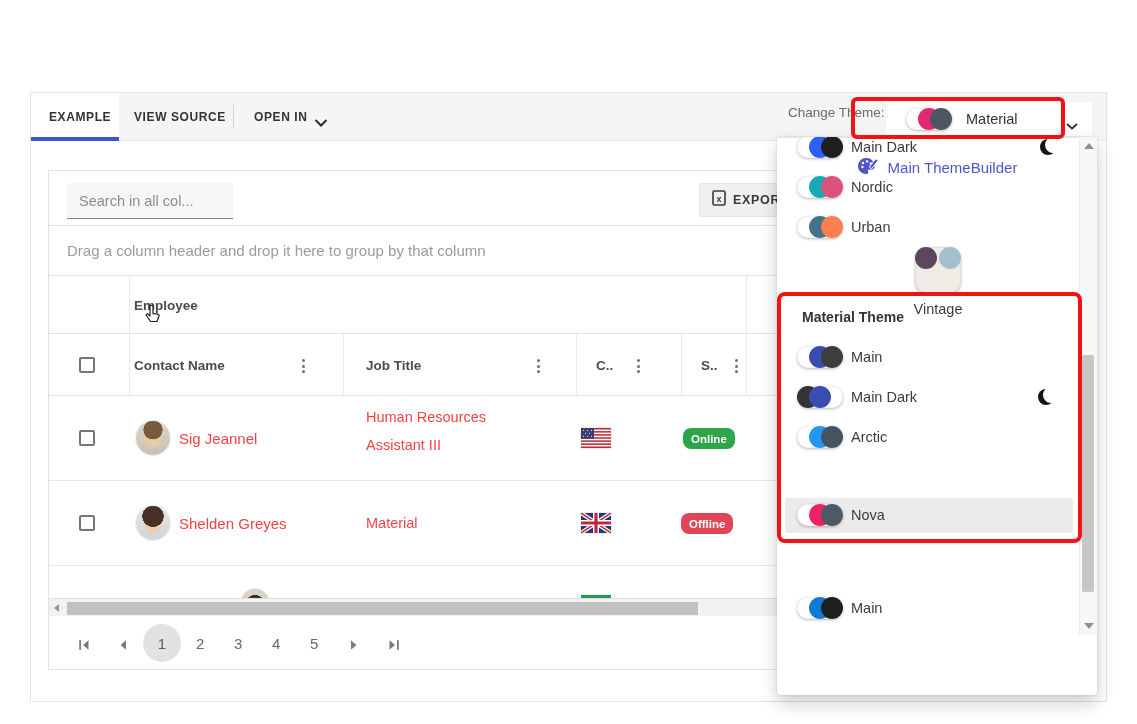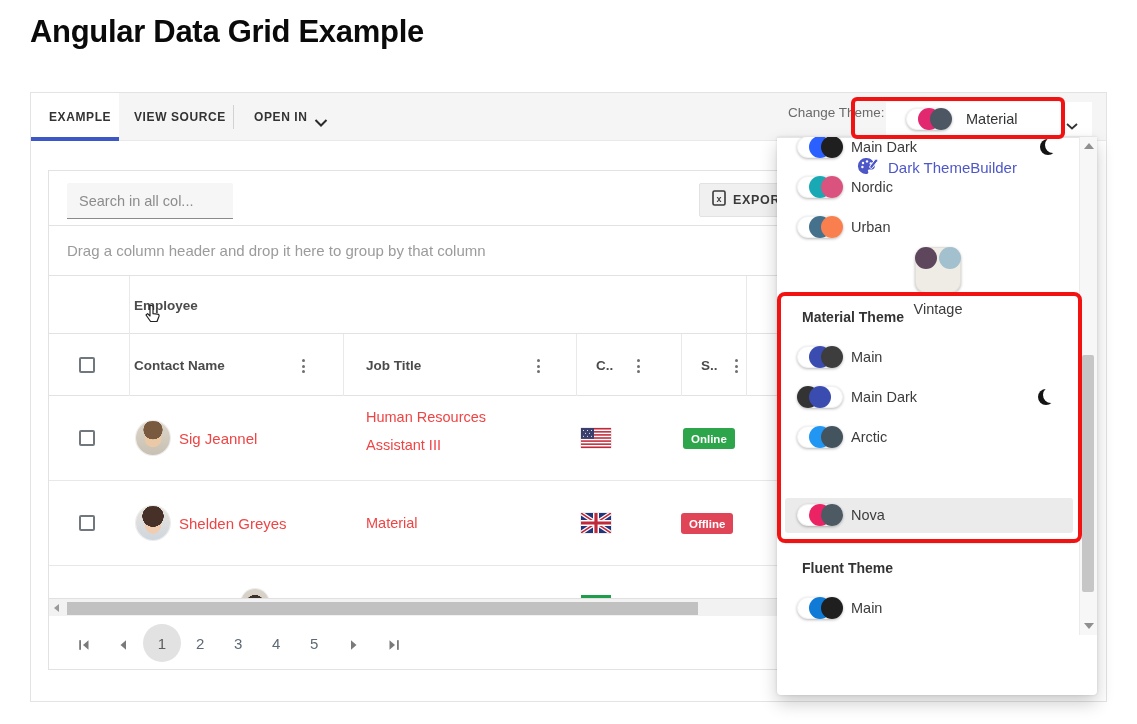--- a/index.html
+++ b/index.html
@@ -90,21 +90,21 @@
   .avatar { position:absolute; width:34px; height:34px; border-radius:50%; box-shadow:0 0 0 1px rgba(0,0,0,.08); }
   .av1 { background:radial-gradient(circle at 50% 26%, #7a5a3e 0 31%, rgba(0,0,0,0) 32%),
                    radial-gradient(circle at 50% 52%, #eac9a6 0 34%, rgba(0,0,0,0) 35%),
                    linear-gradient(#ded5c9, #c9c0b4); }
   .av2 { background:radial-gradient(circle at 50% 30%, #463028 0 36%, rgba(0,0,0,0) 37%),
                    radial-gradient(circle at 50% 58%, #f0cdb0 0 30%, rgba(0,0,0,0) 31%),
                    linear-gradient(#e9e4dd, #cfd6de); }
   .av3 { background:radial-gradient(circle at 50% 55%, #3c2f29 0 45%, rgba(0,0,0,0) 46%),
                    linear-gradient(#d9d3ca, #cfc8bd); }
   .flag { position:absolute; width:30px; height:20px; box-shadow:0 0 1px rgba(0,0,0,.45); }
-  .badge { position:absolute; height:21px; padding:0 8px; border-radius:3px; color:#fff; font-size:11.5px; font-weight:700;
+  .badge { position:absolute; height:21px; padding:0 8px; border-radius:8px; color:#fff; font-size:11.5px; font-weight:700;
            display:flex; align-items:center; }
 
   #hscroll { left:0; top:427px; width:100%; height:18px; background:#f2f2f2; border-top:1px solid #e0e0e0; }
   #hscroll-thumb { position:absolute; left:18px; top:2.5px; width:631px; height:13px; background:#c1c1c1; }
   #hscroll-left { position:absolute; left:5px; top:4.5px; width:0; height:0; border-top:4.5px solid transparent; border-bottom:4.5px solid transparent; border-right:5.5px solid #999; }
 
   #pager { left:0; top:445px; width:100%; height:55px; }
   .pg-ico { position:absolute; top:21px; cursor:pointer; }
   .pg-ico svg { fill:#7a7a7a; }
   .pg-num { position:absolute; top:19px; font-size:15px; color:#5d6a76; cursor:pointer; }
@@ -112,21 +112,20 @@
                 display:flex; align-items:center; justify-content:center; font-size:15px; color:#5c5c5c; cursor:pointer; }
 
   #hand-cursor { left:144px; top:304px; z-index:8; pointer-events:none; }
   .green-strip { position:absolute; background:#1e9e4c; }
 </style>
 </head>
 <body>
 
 <div id="stage">
 
-  <h1 id="page-title" class="abs">Angular Data Grid Example</h1>
 
   <div id="card" class="abs">
 
     <div id="tabstrip" class="abs">
       <div id="tab-active-bg" class="abs"></div>
       <div id="tab-underline" class="abs" style="background:#3E57C6;"></div>
       <span class="abs tab-label" style="left:18px;">EXAMPLE</span>
       <span class="abs tab-label" style="left:103px;">VIEW SOURCE</span>
       <div id="tab-divider" class="abs"></div>
       <span class="abs tab-label" style="left:223px;">OPEN IN</span>
@@ -354,21 +353,20 @@
     </div>
 
 
     <div id="nova-highlight" class="abs"></div>
     <div class="dd-item" style="top:358px;">
       <span class="swatch" style="--c1: #EB2364; --c2: #4D5A64; --pill: #ffffff;"></span>
       <span class="dd-label">Nova</span>
     </div>
 
     <div class="dd-divider" style="top:406px;"></div>
-    <div class="dd-title" style="top:411px;">Fluent Theme</div>
 
     <div class="dd-item" style="top:451px;">
       <span class="swatch" style="--c1: #0F7BD7; --c2: #1F1F1F; --pill: #ffffff;"></span>
       <span class="dd-label">Main</span>
     </div>
 
     <div id="dd-scrollbar" class="abs">
       <div class="sb-arrow up"></div>
       <div class="sb-arrow down"></div>
       <div id="dd-thumb" class="abs"></div>
@@ -378,20 +376,20 @@
       <span>
         <svg width="22" height="20" viewBox="0 0 22 20">
           <path d="M9.5 2 a8 8 0 1 0 .5 15.9 c1.3-.1 1.7-1.4 1.1-2.3 -.6-.9-.1-2 1-2.1 l2.9-.1 c1.6-.1 2.8-1.4 2.7-3 C17.4 5.4 13.8 2 9.5 2z" fill="#4E57C8"></path>
           <circle cx="6" cy="7" r="1.2" fill="#fff"></circle>
             <circle cx="10" cy="5.4" r="1.2" fill="#fff"></circle>
           <circle cx="13.8" cy="7.4" r="1.2" fill="#fff"></circle>
             <circle cx="5.4" cy="11" r="1.2" fill="#fff"></circle>
           <rect x="15.2" y="2.2" width="3" height="11" rx="1.4" transform="rotate(38 16.7 7.7)" fill="#4E57C8" stroke="#fff" stroke-width="0.9"></rect>
         </svg>
       </span>
-      <span class="link-label" style="color:#4E57C8;">Dark ThemeBuilder</span>
+      <span class="link-label" style="color:#4E57C8;">Main ThemeBuilder</span>
     </div>
   </div>
 
   <div id="red-box-select" class="abs red-box" style="border-color:#F21212;"></div>
   <div id="red-box-section" class="abs red-box" style="border-color:#F21212;"></div>
 
 </div>
 
 </body></html>

